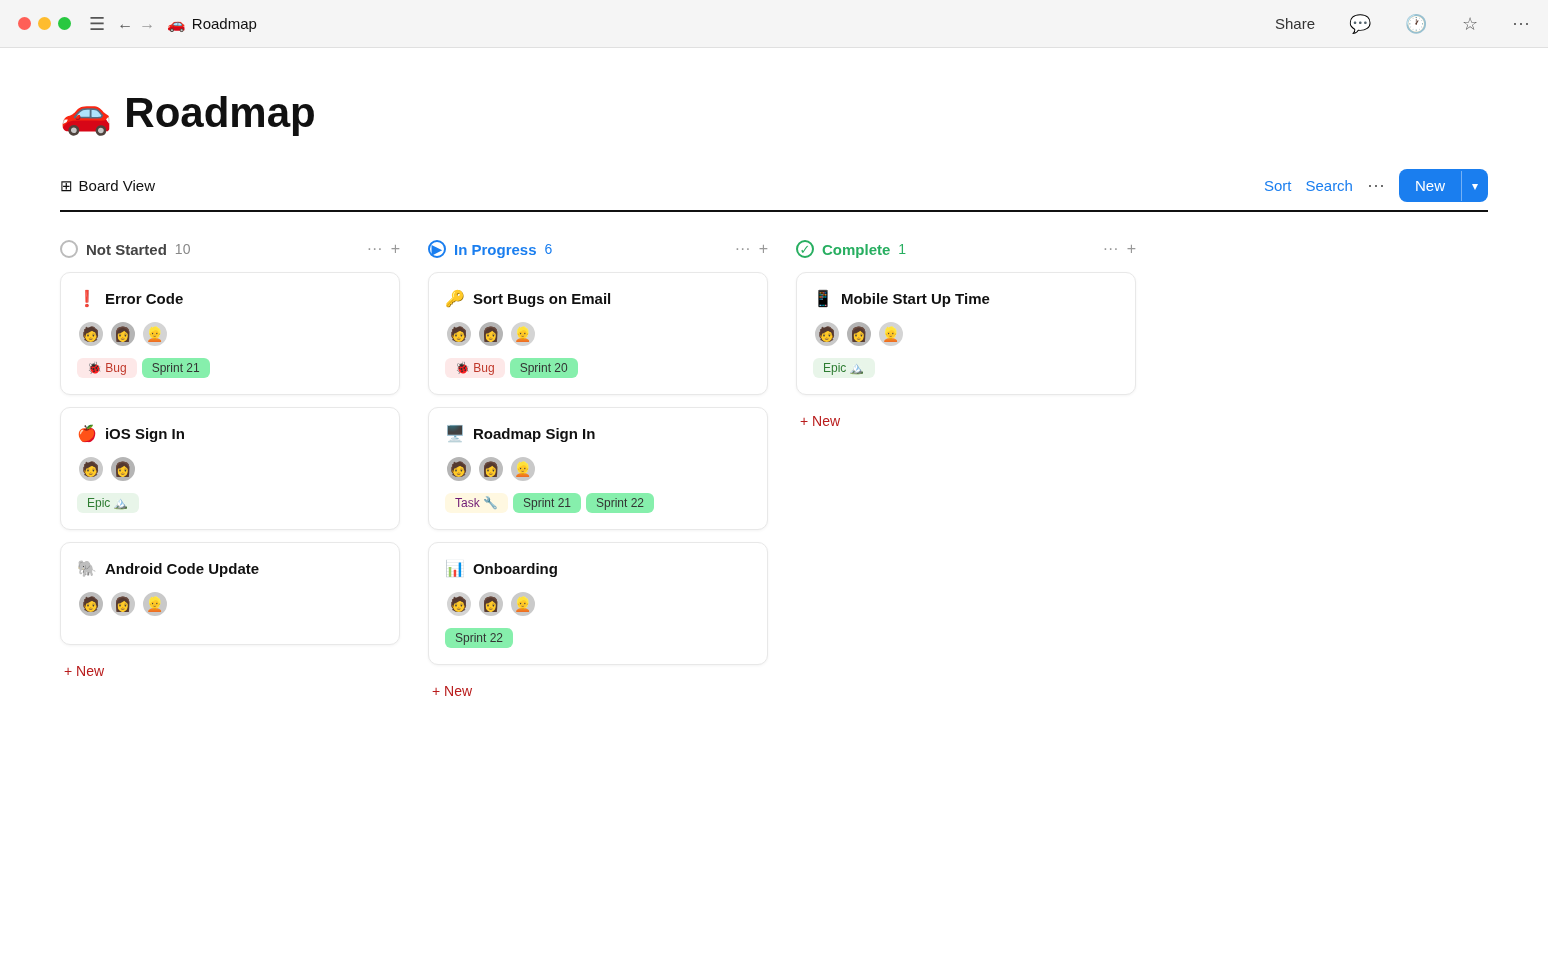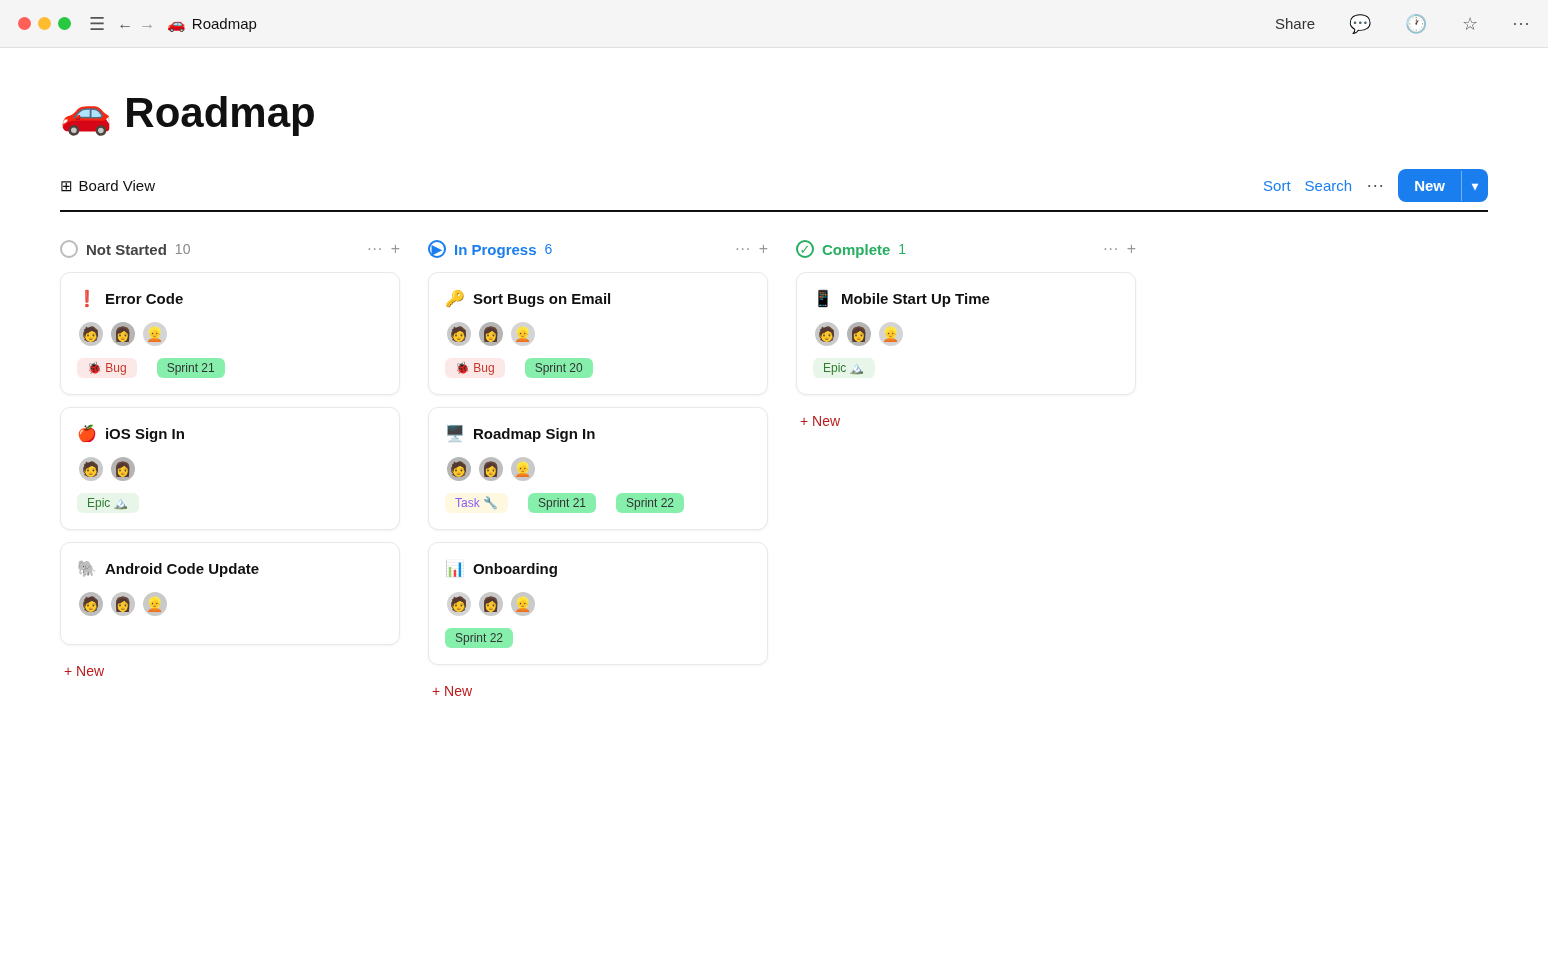--- a/index.html
+++ b/index.html
@@ -140,21 +140,21 @@
       cursor: pointer;
     }
     .new-btn {
       display: flex;
       align-items: center;
       background: #1a7eef;
       color: #fff;
       border: none;
       border-radius: 8px;
       font-size: 15px;
-      font-weight: 700;
+      font-weight: 400;
       cursor: pointer;
       overflow: hidden;
     }
     .new-btn-label {
       padding: 8px 16px;
     }
     .new-btn-caret {
       padding: 8px 10px;
       border-left: 1px solid rgba(255,255,255,0.4);
       font-size: 12px;
@@ -234,35 +234,35 @@
     
     .av1 { background: #c9c9c9; }
     .av2 { background: #b5b5b5; }
     .av3 { background: #d4d4d4; }
     .av4 { background: #bdbdbd; }
     .av5 { background: #cacaca; }
 
     .tags {
       display: flex;
       flex-wrap: wrap;
-      gap: 20px;
+      gap: 5px;
     }
     .tag {
       border-radius: 6px;
       padding: 3px 10px;
       font-size: 12px;
       font-weight: 500;
       display: flex;
       align-items: center;
       gap: 4px;
     }
     .tag-bug { background: #fde8e8; color: #c0392b; }
     .tag-sprint { background: #86efac; color: #333; }
     .tag-epic { background: #e8f5e9; color: #2e7d32; }
-    .tag-task { background: #fff8e1; color: #8b5cf6; }
+    .tag-task { background: #fff8e1; color: #701a75; }
 
     .add-new {
       display: flex;
       align-items: center;
       gap: 6px;
       color: #b91c1c;
       font-size: 14px;
       cursor: pointer;
       padding: 6px 4px;
     }

